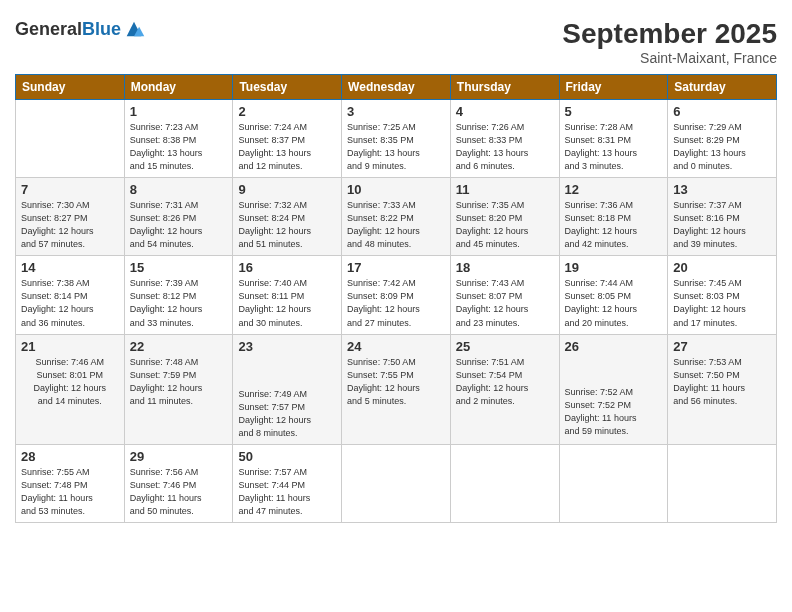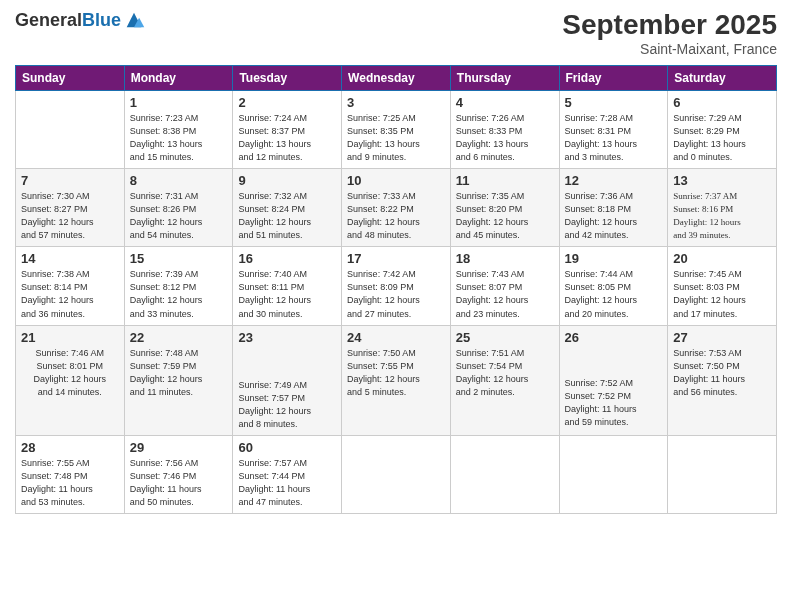--- a/index.html
+++ b/index.html
@@ -6,21 +6,21 @@
     body {
       font-family: Arial, sans-serif;
       background: #fff;
       width: 792px;
       height: 612px;
       overflow: hidden;
     }
     .container {
       width: 792px;
       height: 612px;
-      padding: 9px 15px;
+      padding: 18px 15px;
     }
     .header {
       display: flex;
       justify-content: space-between;
       align-items: flex-start;
       margin-bottom: 8px;
     }
     .logo {
       display: flex;
       align-items: center;
@@ -48,21 +48,21 @@
     .location {
       font-size: 14px;
       color: #555;
     }
     table {
       width: 100%;
       border-collapse: collapse;
       table-layout: fixed;
     }
     th {
-      background-color: #701a75;
+      background-color: #a16207;
       color: #fff;
       text-align: left;
       padding: 5px 6px;
       font-size: 12px;
       font-weight: bold;
       border: 1px solid #1a6faf;
     }
     td {
       border: 1px solid #ccc;
       vertical-align: top;
@@ -210,21 +210,21 @@
           </td>
           <td>
             <span class="day-num">12</span>
             <div class="day-info" style="white-space: pre-line;">Sunrise: 7:36 AM
 Sunset: 8:18 PM
 Daylight: 12 hours
 and 42 minutes.</div>
           </td>
           <td>
             <span class="day-num">13</span>
-            <div class="day-info" style="white-space: pre-line; font-family: Liberation Serif, serif;">Sunrise: 7:37 AM
+            <div class="day-info" style="white-space: pre-line;">Sunrise: 7:37 AM
 Sunset: 8:16 PM
 Daylight: 12 hours
 and 39 minutes.</div>
           </td>
         </tr>
         <tr>
           <td>
             <span class="day-num">14</span>
             <div class="day-info" style="white-space: pre-line;">Sunrise: 7:38 AM
 Sunset: 8:14 PM
@@ -334,21 +334,21 @@
 and 53 minutes.</div>
           </td>
           <td>
             <span class="day-num">29</span>
             <div class="day-info" style="white-space: pre-line;">Sunrise: 7:56 AM
 Sunset: 7:46 PM
 Daylight: 11 hours
 and 50 minutes.</div>
           </td>
           <td>
-            <span class="day-num">60</span>
+            <span class="day-num">50</span>
             <div class="day-info" style="white-space: pre-line;">Sunrise: 7:57 AM
 Sunset: 7:44 PM
 Daylight: 11 hours
 and 47 minutes.</div>
           </td>
           <td class="empty"></td>
           <td class="empty"></td>
           <td class="empty"></td>
           <td class="empty"></td>
         </tr>

